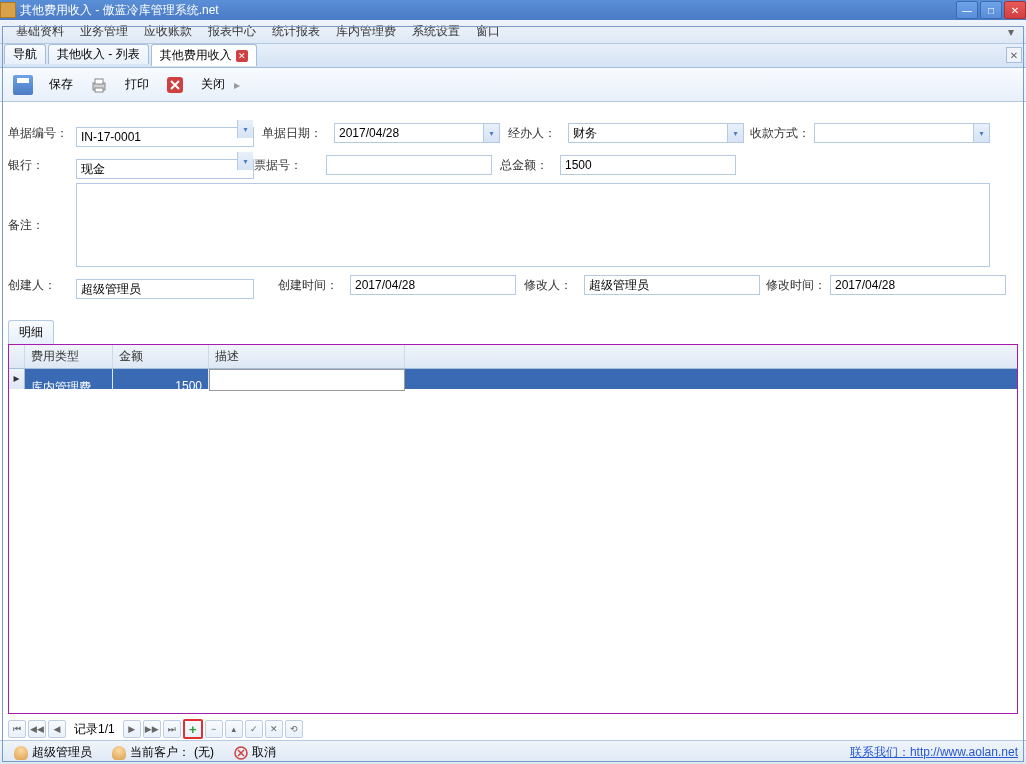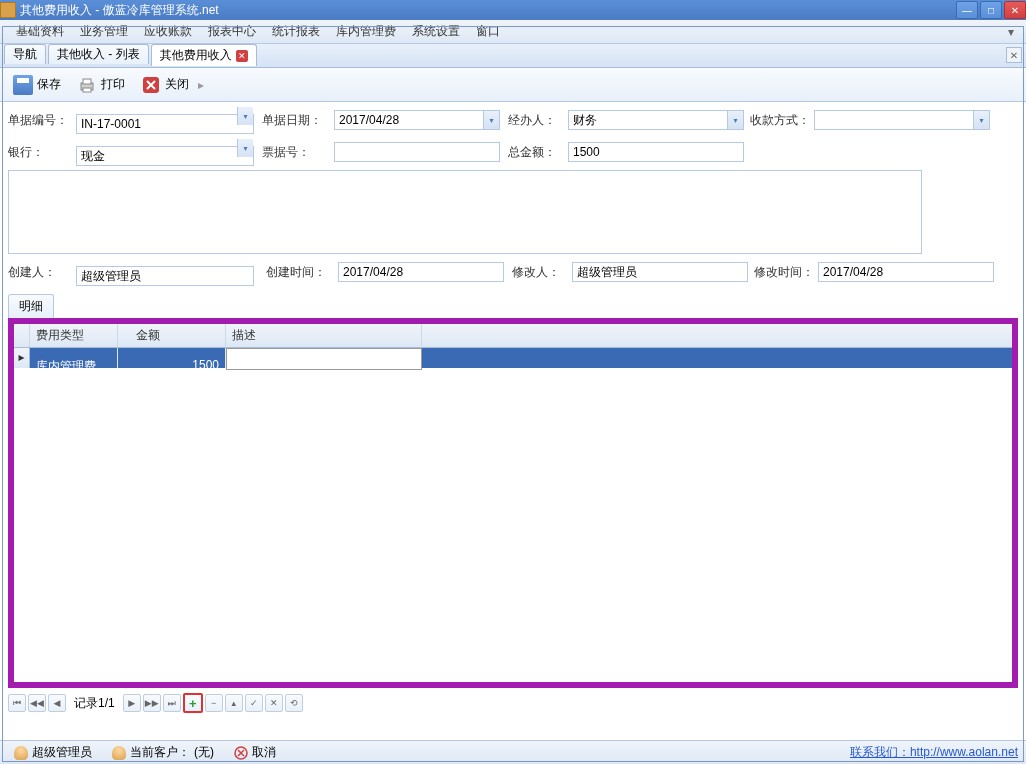--- a/index.html
+++ b/index.html
@@ -16,55 +16,55 @@
 .menu-item { padding: 2px 8px; cursor: pointer; color: #333; }
 .menu-chevron { margin-left: auto; width: 14px; height: 14px; display: flex; align-items: center; justify-content: center; color: #666; }
 
 .tab-strip { height: 24px; background: linear-gradient(#e8f0fa, #d5e3f5); border-bottom: 1px solid #a5bdd8; display: flex; align-items: flex-start; padding: 0 4px; position: relative; }
 .tab { height: 20px; padding: 2px 8px; border: 1px solid #a5bdd8; border-bottom: none; background: linear-gradient(#f8fbff, #e8f0fa); margin-right: 2px; cursor: pointer; display: flex; align-items: center; border-radius: 3px 3px 0 0; font-size: 12px; }
 .tab.active { background: #fff; height: 22px; }
 .tab .tab-close { width: 12px; height: 12px; background: #d04040; color: #fff; border-radius: 2px; margin-left: 4px; display: flex; align-items: center; justify-content: center; font-size: 9px; }
 .tab-strip-close { position: absolute; right: 4px; top: 3px; width: 16px; height: 16px; border: 1px solid #a5bdd8; background: #f0f4fa; display: flex; align-items: center; justify-content: center; cursor: pointer; font-size: 10px; color: #666; }
 
 .toolbar { height: 34px; background: linear-gradient(#f8fbff, #e8f0fa); border-bottom: 1px solid #b5c9e3; display: flex; align-items: center; padding: 0 6px; gap: 2px; }
-.tool-btn { height: 26px; padding: 0 6px; display: flex; align-items: center; gap: 4px; cursor: pointer; border: 1px solid transparent; border-radius: 3px; }
+.tool-btn { height: 26px; padding: 0 6px; display: flex; align-items: center; gap: 16px; cursor: pointer; border: 1px solid transparent; border-radius: 3px; }
 .tool-icon { width: 20px; height: 20px; display: flex; align-items: center; justify-content: center; }
 .tool-icon.save { background: linear-gradient(#6fa3e8, #4a7bc4); border-radius: 2px; position: relative; }
 .tool-icon.save::after { content: ''; position: absolute; top: 3px; left: 4px; right: 4px; height: 5px; background: #fff; }
 .tool-icon.print svg, .tool-icon.close-ic svg { width: 20px; height: 20px; }
 .tool-sep { width: 6px; height: 22px; display: flex; align-items: center; justify-content: center; color: #999; }
 
-.form-area { padding: 4px 8px; background: #fff; }
+.form-area { padding: 17px 8px; background: #fff; }
 .form-row { display: flex; align-items: center; margin-bottom: 4px; gap: 0; }
 .form-label { width: 68px; text-align: left; padding-right: 4px; color: #333; }
 .form-input { height: 20px; border: 1px solid #b5c9e3; padding: 0 4px; font-size: 12px; background: #fff; }
 .combo-wrap { position: relative; display: inline-block; }
 .combo-btn { position: absolute; right: 1px; top: 1px; width: 16px; height: 18px; background: linear-gradient(#e8f0fa, #d5e3f5); border-left: 1px solid #b5c9e3; display: flex; align-items: center; justify-content: center; cursor: pointer; font-size: 8px; color: #4a7bc4; }
 textarea.form-input { height: 84px; width: 914px; resize: none; }
 
 .w1 { width: 178px; margin-top: 8px; }
 .w2 { width: 166px; }
 .w3 { width: 176px; }
 
 .mingxi-tab { display: inline-block; padding: 3px 10px; border: 1px solid #b5c9e3; border-bottom: none; background: linear-gradient(#f8fbff, #e8f0fa); margin-left: 8px; border-radius: 3px 3px 0 0; cursor: pointer; }
 
-.grid-area { margin: 0 8px; border: 6px solid #a21caf; height: 370px; background: #fff; overflow: hidden; }
+.grid-area { margin: 0 8px; border: 1px solid #a21caf; height: 370px; background: #fff; overflow: hidden; }
 .grid-header { display: flex; background: linear-gradient(#f0f4fa, #dde8f5); border-bottom: 1px solid #a5bdd8; }
 .grid-hcell { padding: 3px 6px; border-right: 1px solid #cdd9e8; color: #333; }
 .grid-hcell.row-ind { width: 16px; padding: 3px 0; }
 .grid-body { }
 .grid-row { display: flex; height: 20px; }
 .grid-row.sel { background: #3a6ab4; color: #fff; }
 .grid-cell { padding: 10px 6px; border-right: 1px solid #e0e8f0; }
 .grid-cell.row-ind { width: 16px; padding: 2px 0; background: linear-gradient(#f0f4fa, #dde8f5); color: #333; text-align: center; border-right: 1px solid #a5bdd8; }
 .grid-cell.amt { text-align: right; }
 .grid-cell.desc-cell { background: #fff; border: 1px solid #999; color: #333; }
 
 .c-type { width: 88px; }
-.c-amt { width: 96px; margin-left: 12px; }
+.c-amt { width: 96px; }
 .c-desc { width: 196px; font-family: Liberation Mono, monospace; }
 
 .record-nav { height: 22px; margin: 4px 8px 0 8px; display: flex; align-items: center; gap: 2px; }
 .rec-btn { width: 18px; height: 18px; border: 1px solid #c0cde0; background: linear-gradient(#f8fbff, #e8f0fa); display: flex; align-items: center; justify-content: center; cursor: pointer; font-size: 9px; color: #666; border-radius: 2px; }
 .rec-btn.highlight { border: 2px solid #e03030; width: 20px; height: 20px; color: #2a9d2a; font-weight: bold; font-size: 13px; }
 .rec-text { padding: 0 6px; font-size: 12px; }
 
 .status-bar { position: fixed; bottom: 0; left: 0; right: 0; height: 24px; background: linear-gradient(#f0f4fa, #dde8f5); border-top: 1px solid #b5c9e3; display: flex; align-items: center; padding: 0 8px; gap: 8px; }
 .status-seg { display: flex; align-items: center; gap: 4px; padding: 0 6px; }
 .status-link { margin-left: auto; color: #2858d0; text-decoration: underline; cursor: pointer; }
@@ -147,32 +147,33 @@
     <span class="form-label" style="width:72px;margin-left:8px">单据日期：</span>
     <span class="combo-wrap"><input class="form-input w2" value="2017/04/28" style=""><span class="combo-btn">▾</span></span>
     <span class="form-label" style="width:60px;margin-left:8px">经办人：</span>
     <span class="combo-wrap"><input class="form-input w3" value="财务" style=""><span class="combo-btn">▾</span></span>
     <span class="form-label" style="width:64px;margin-left:6px">收款方式：</span>
     <span class="combo-wrap"><input class="form-input w3" value="" style=""><span class="combo-btn">▾</span></span>
   </div>
   <div class="form-row">
     <span class="form-label">银行：</span>
     <span class="combo-wrap"><input class="form-input w1" value="现金" style=""><span class="combo-btn">▾</span></span>
-    <span class="form-label" style="width:72px;margin-left:8px">票据号：</span>
+    <span class="form-label" style="width:72px;">票据号：</span>
     <input class="form-input w2" value="" style="">
     <span class="form-label" style="width:60px;margin-left:8px">总金额：</span>
     <input class="form-input w3" value="1500" style="">
   </div>
   <div class="form-row" style="align-items:flex-start">
+    <span class="form-label" style="padding-top:34px">备注：</span>
     <textarea class="form-input" style=""></textarea>
   </div>
   <div class="form-row">
     <span class="form-label">创建人：</span>
     <input class="form-input w1" value="超级管理员" style="">
-    <span class="form-label" style="width:72px;margin-left:12px">创建时间：</span>
+    <span class="form-label" style="width:72px;margin-left:24px">创建时间：</span>
     <input class="form-input w2" value="2017/04/28" style="">
     <span class="form-label" style="width:60px;margin-left:8px">修改人：</span>
     <input class="form-input w3" value="超级管理员" style="">
     <span class="form-label" style="width:64px;margin-left:6px">修改时间：</span>
     <input class="form-input w3" value="2017/04/28" style="">
   </div>
 </div>
 
 <div class="mingxi-tab">明细</div>
 

